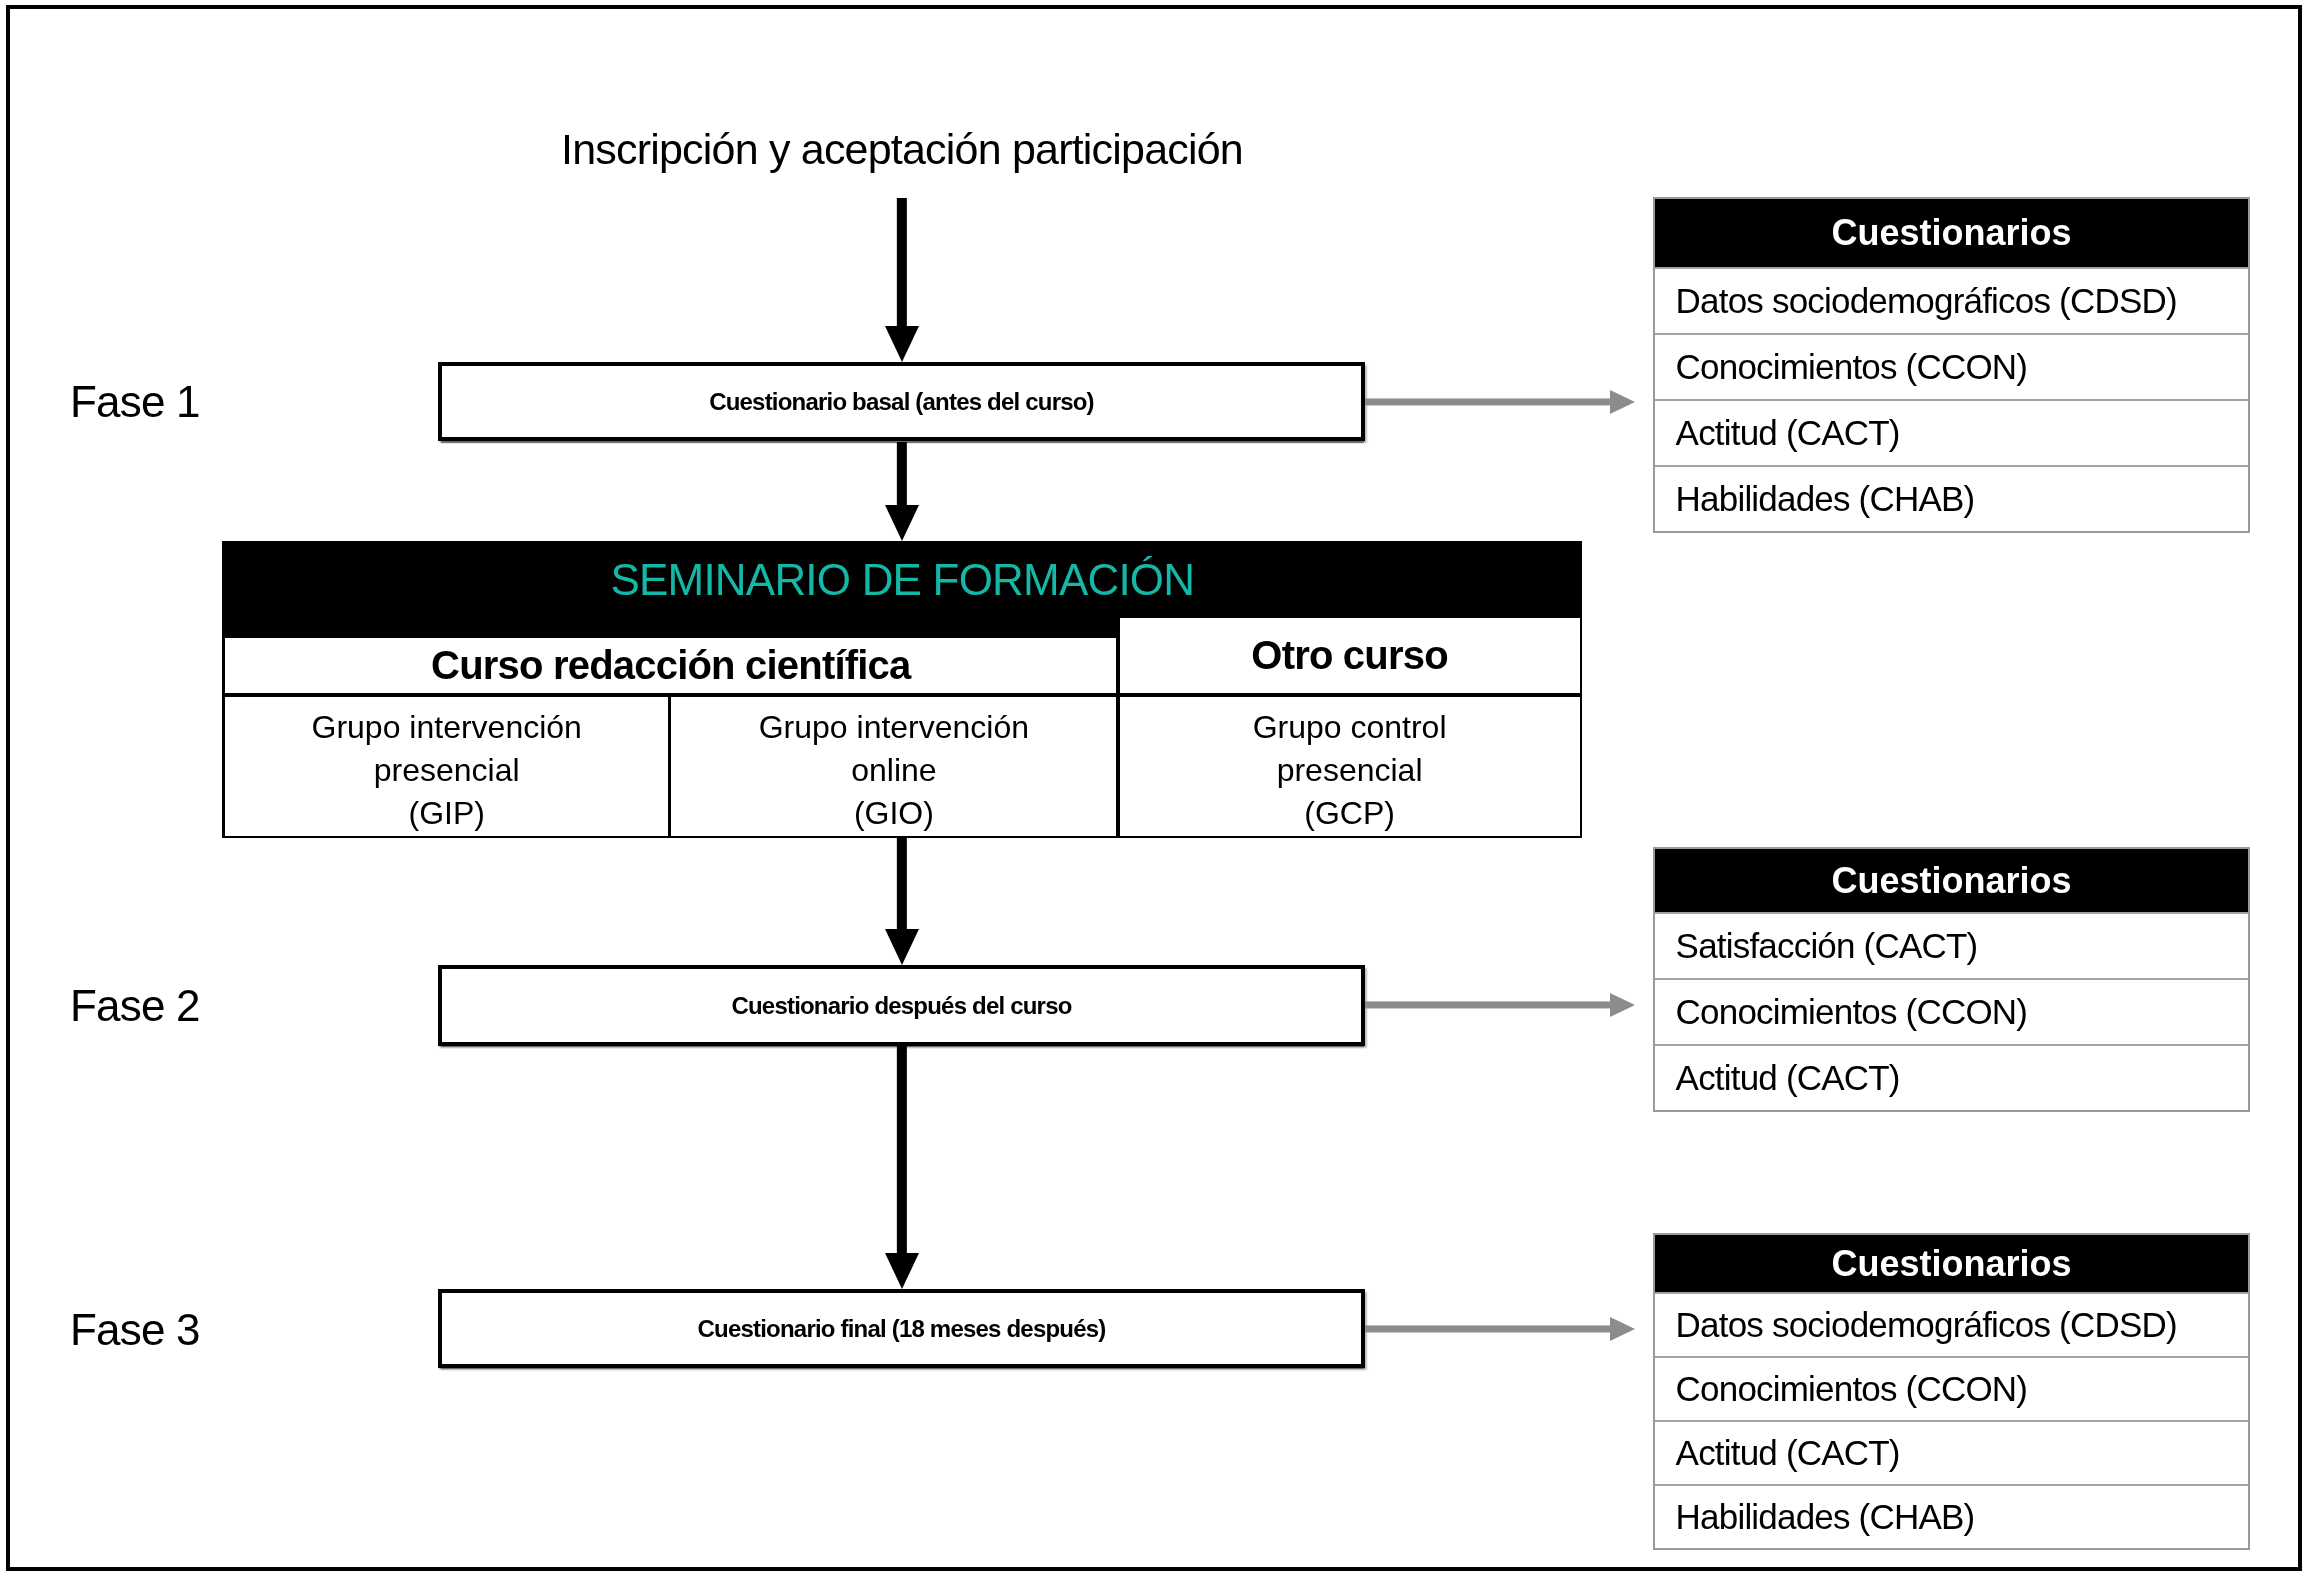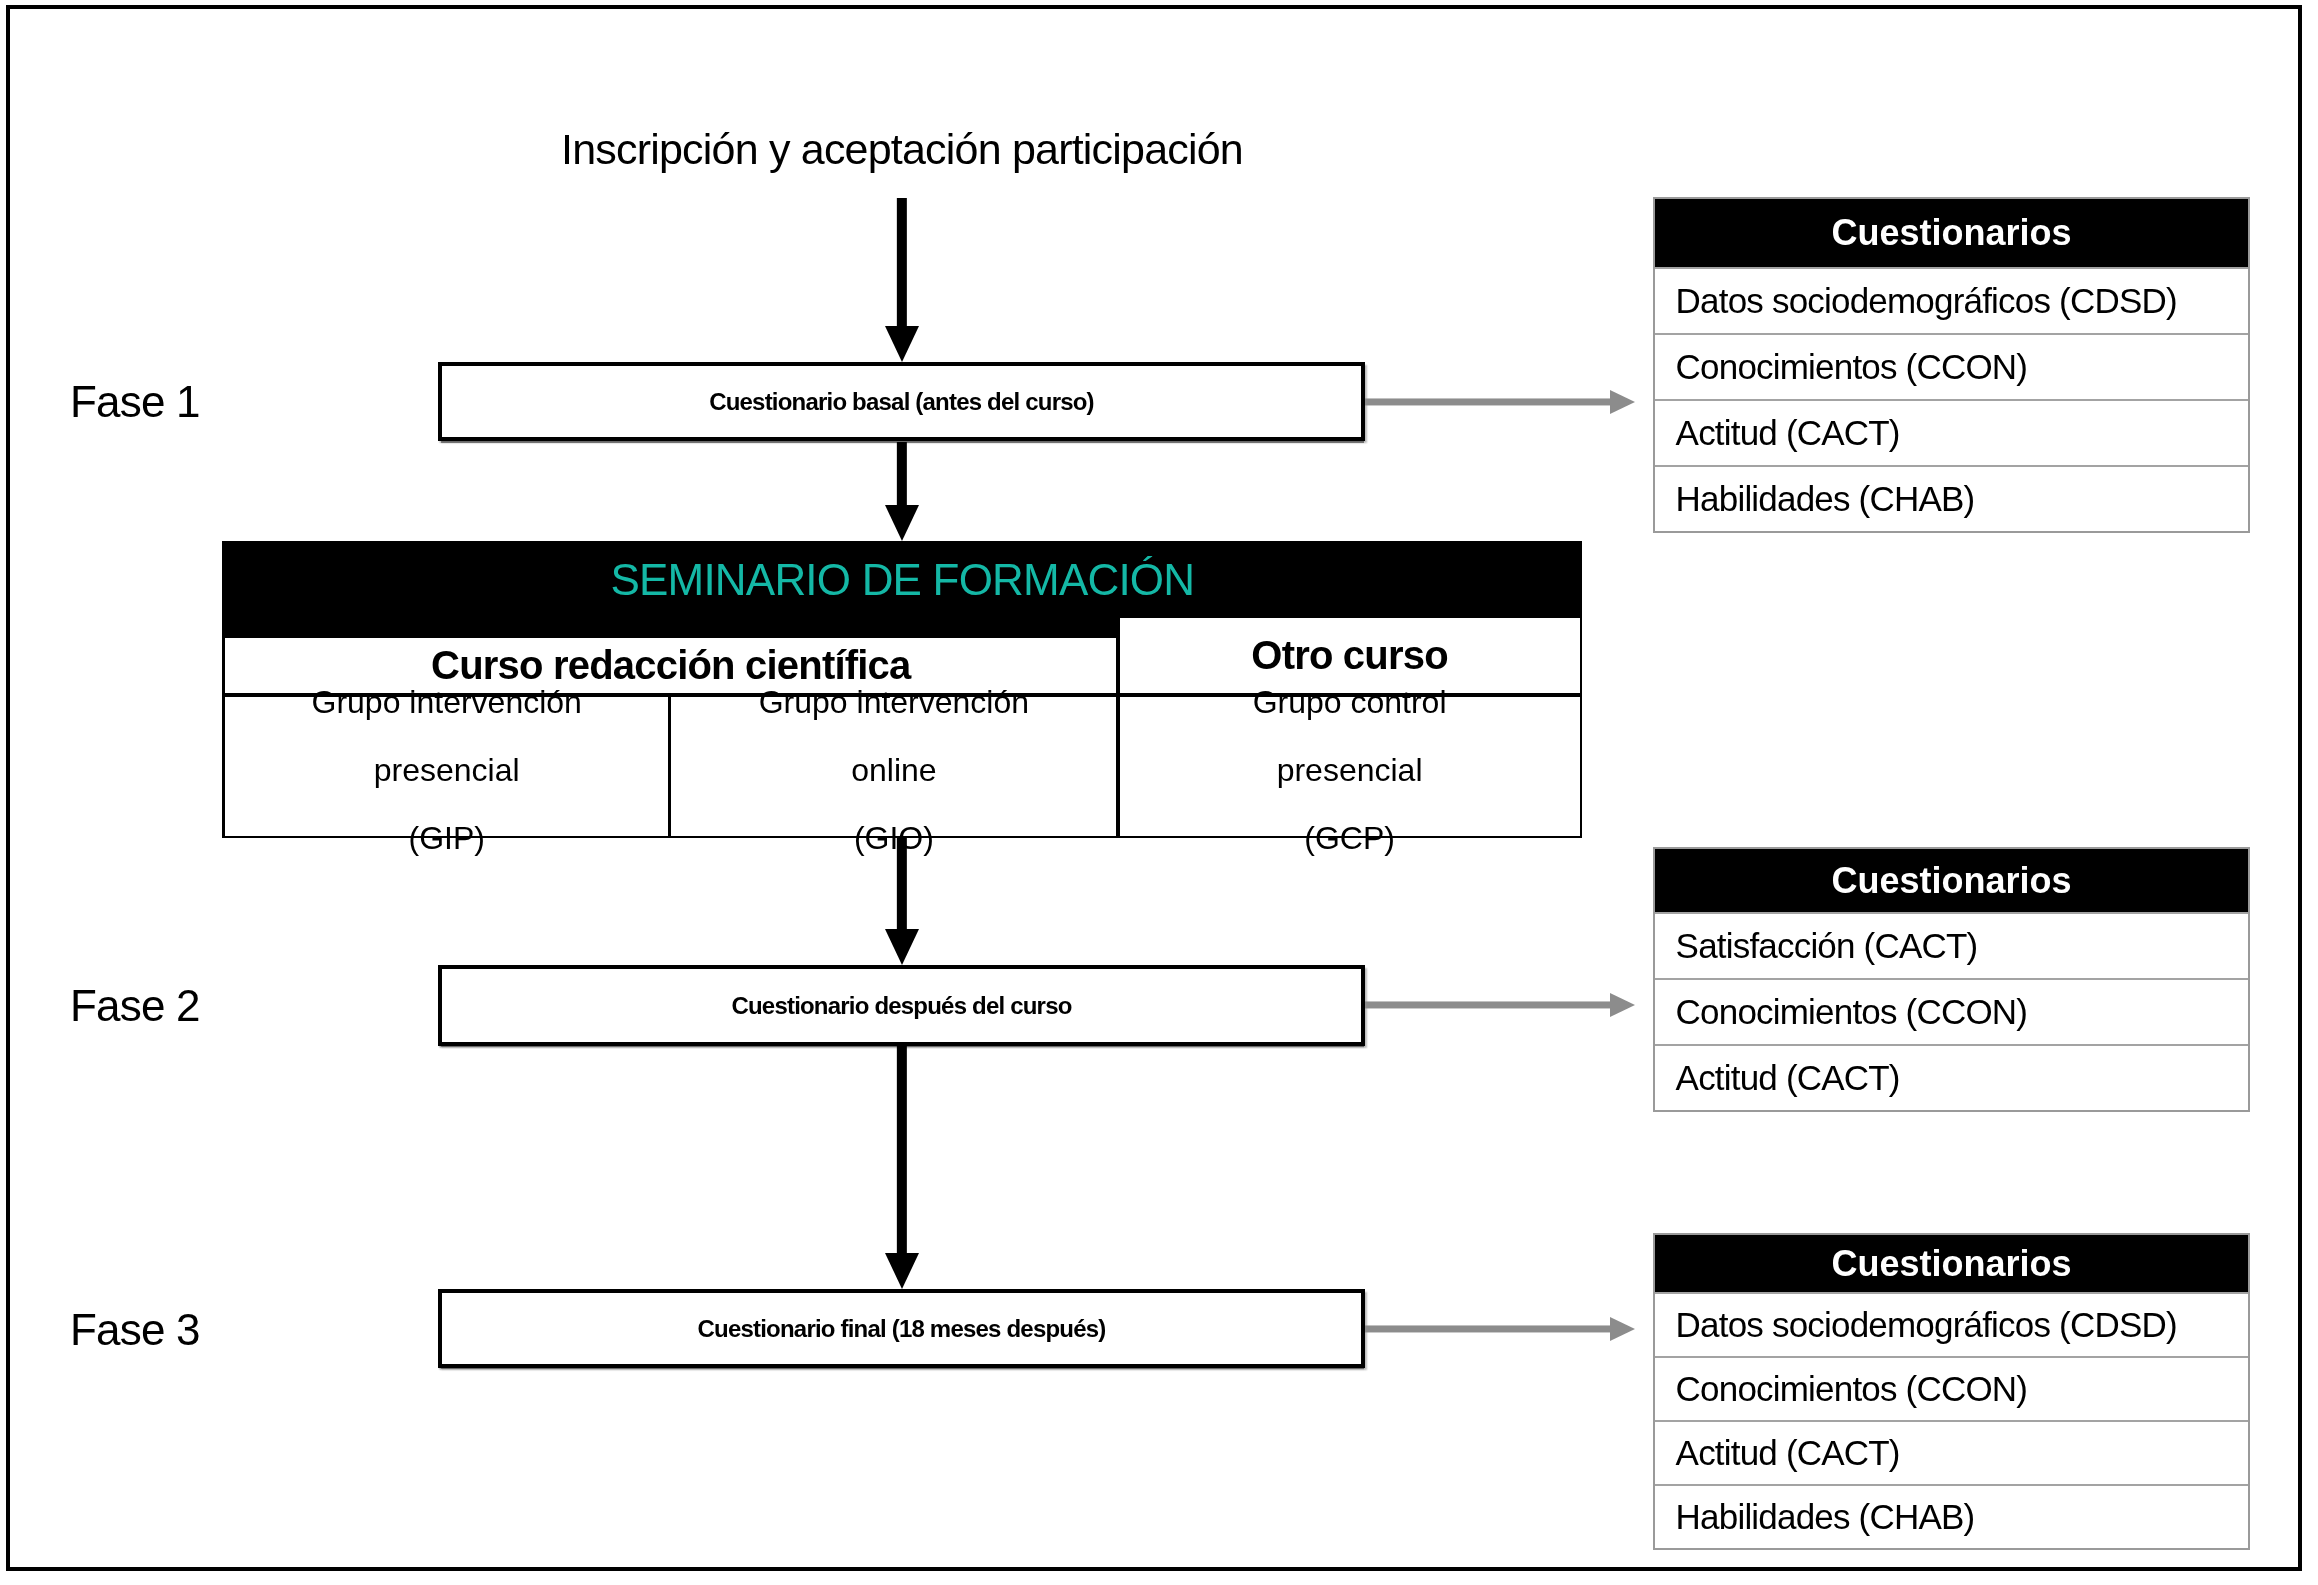--- a/index.html
+++ b/index.html
@@ -36,21 +36,21 @@
   .seminar{
     position:absolute;left:222px;top:541px;width:1360px;height:297px;background:#000;
     display:grid;grid-template-columns:443px 445px 460px;grid-template-rows:71px 75px 139px;
     gap:3.2px;padding:3.2px;box-sizing:border-box;
   }
   .seminar .cell{background:#fff;display:flex;align-items:center;justify-content:center;text-align:center;}
   .sem-header{grid-column:1 / 4;background:#000;color:#14b8a6;font-weight:normal;font-size:44px;letter-spacing:-0.8px;
     display:flex;align-items:center;justify-content:center;text-align:right;}
   .course{font-weight:bold;font-size:40px;letter-spacing:-0.8px;}
   .course-left{grid-column:1 / 3;margin-top:20px;}
-  .group{flex-direction:column;justify-content:flex-start;padding-top:9.5px;font-size:32px;line-height:43px;box-sizing:border-box;gap:25px;}
+  .group{flex-direction:column;justify-content:flex-start;padding-top:9.5px;font-size:32px;line-height:43px;box-sizing:border-box;}
 
   
   .qtable{position:absolute;left:1653px;width:597px;background:#fff;border:2.4px solid #9a9a9a;box-sizing:border-box;text-align:right;}
   .qhead{background:#000;color:#fff;font-weight:bold;font-size:36px;display:flex;align-items:center;justify-content:center;}
   .qrow{border-top:2.4px solid #a3a3a3;background:#fff;font-size:35px;display:flex;align-items:center;
     padding-left:20.6px;box-sizing:border-box;letter-spacing:-0.8px;white-space:nowrap;}
 </style>
 </head>
 <body>
 

